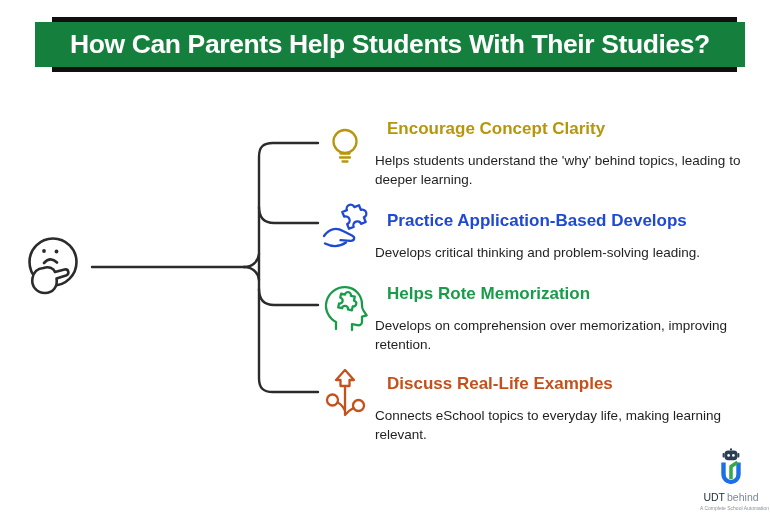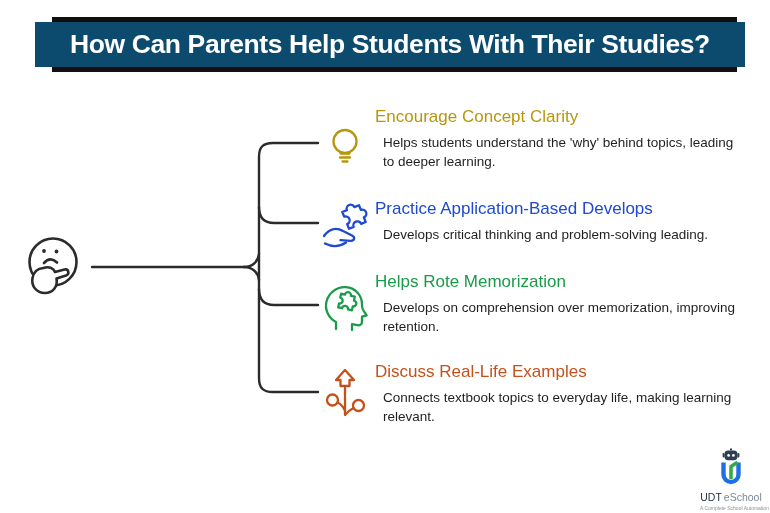--- a/index.html
+++ b/index.html
@@ -1,31 +1,31 @@
 <!DOCTYPE html>
 <html><head>
 <meta charset="utf-8">
 <style>
   html,body{margin:0;padding:0;background:#ffffff;}
   body{width:770px;height:513px;font-family:"Liberation Sans",sans-serif;overflow:hidden;}
   #canvas{position:relative;width:770px;height:513px;background:#ffffff;}
 
   
   .banner-shadow{position:absolute;left:52px;top:17px;width:685px;height:55px;background:#101010;}
-  .banner{position:absolute;left:35px;top:22px;width:710px;height:45px;background:#0c4a6e;
+  .banner{position:absolute;left:35px;top:22px;width:710px;height:45px;background:#15803d;
           display:flex;align-items:center;justify-content:center;
           color:#ffffff;font-weight:700;font-size:26.5px;letter-spacing:-0.4px;white-space:nowrap;}
 
   
   .overlay{position:absolute;left:0;top:0;width:770px;height:513px;}
 
   
   .item{position:absolute;left:375px;width:372px;}
-  .item-title{margin:0;font-size:17px;line-height:22px;font-weight:400;}
-  .item-desc{margin:6px 0 0 8px;font-size:13.5px;line-height:18.5px;color:#1F1F1F;}
+  .item-title{margin:12px;font-size:17px;line-height:22px;font-weight:700;}
+  .item-desc{margin:6px 0 0 0;font-size:13.5px;line-height:18.5px;color:#1F1F1F;}
 
   
   .logo{position:absolute;left:698px;top:448px;width:66px;text-align:center;}
   .logo-icon{display:block;margin:0 auto;}
   .brand-line{font-size:10.5px;line-height:11px;white-space:nowrap;margin-top:1px;}
   .brand-primary{font-weight:400;color:#22303E;}
   .brand-secondary{font-weight:400;color:#7D8894;margin-left:2px;}
   .tagline{display:flex;align-items:center;gap:2px;margin-top:2px;}
   .tagline:before,.tagline:after{content:"";flex:1;border-top:0.5px solid #B9BEC4;}
   .tagline span{font-size:5px;line-height:6px;color:#8C939B;white-space:nowrap;}
@@ -99,33 +99,33 @@
     <p class="item-desc">Develops critical thinking and problem-solving leading.</p>
   </div>
 
   <div class="item" style="top:271px">
     <h2 class="item-title" style="color: rgb(25, 156, 73);">Helps Rote Memorization</h2>
     <p class="item-desc">Develops on comprehension over memorization, improving retention.</p>
   </div>
 
   <div class="item" style="top:361px">
     <h2 class="item-title" style="color: rgb(196, 81, 28);">Discuss Real-Life Examples</h2>
-    <p class="item-desc">Connects textbook topics to everyday life, making learning relevant.</p>
+    <p class="item-desc">Connects eSchool topics to everyday life, making learning relevant.</p>
   </div>
 
   <div class="logo">
     <svg class="logo-icon" width="40" height="43" viewBox="0 0 40 43">
       <circle cx="20" cy="1.4" r="1.1" fill="#2C3E50"></circle>
       <rect x="11.6" y="5" width="2" height="4.5" rx="0.9" fill="#2C3E50"></rect>
       <rect x="26.4" y="5" width="2" height="4.5" rx="0.9" fill="#2C3E50"></rect>
       <rect x="13.5" y="2.6" width="13" height="9.6" rx="3.6" fill="#2C3E50"></rect>
       <circle cx="17.6" cy="7.4" r="1.35" fill="#ffffff"></circle>
       <circle cx="22.4" cy="7.4" r="1.35" fill="#ffffff"></circle>
       <path d="M12.5 14.5 v12 a7.5 7.5 0 0 0 15 0 v-12" fill="none" stroke="#1D6FE8" stroke-width="4.4"></path>
       <path d="M20 31 v-12.5 l6.5 -4.2" fill="none" stroke="#35A84C" stroke-width="3.5" stroke-linejoin="round"></path>
     </svg>
-    <div class="brand-line"><span class="brand-primary">UDT</span><span class="brand-secondary">eSchool</span></div>
+    <div class="brand-line"><span class="brand-primary">UDT</span><span class="brand-secondary">behind</span></div>
     <div class="tagline">
         <span>A Complete School Automation</span>
       </div>
   </div>
 
 </div>
 
 </body></html>

